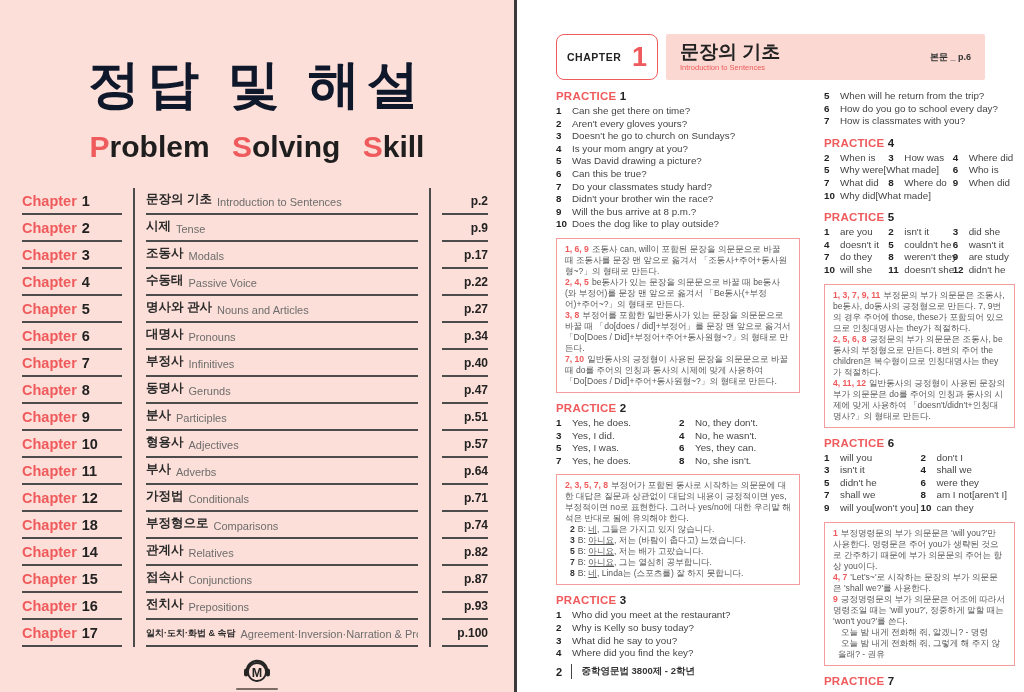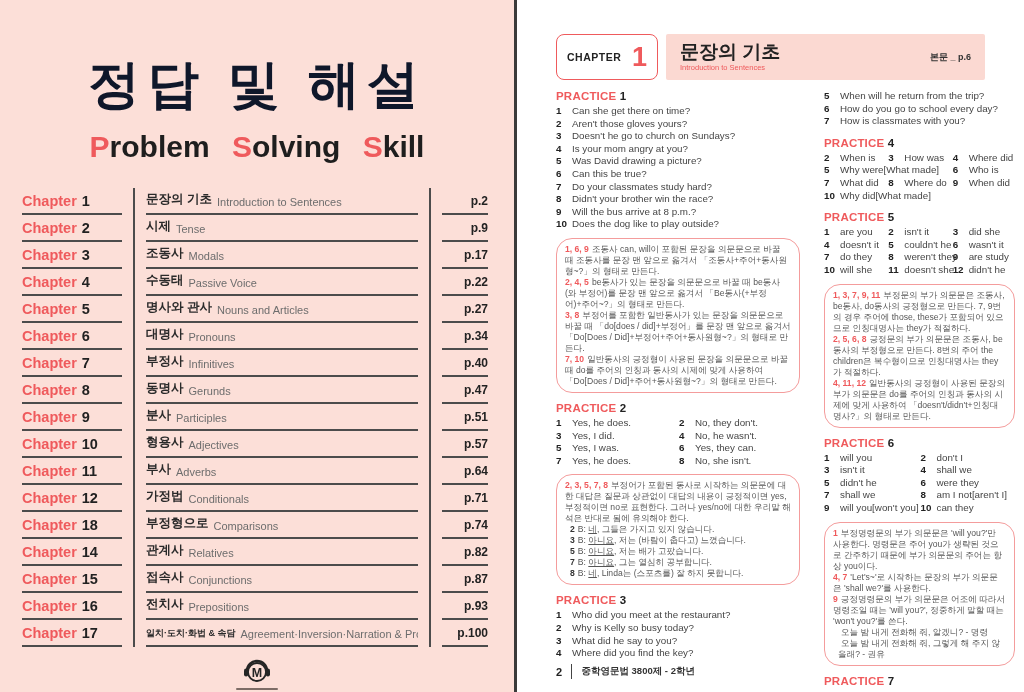--- a/index.html
+++ b/index.html
@@ -50,21 +50,21 @@
 
   .cols{display:grid;grid-template-columns:244px 1fr;column-gap:24px}
   .practice{margin-top:9px}
   .practice:first-child{margin-top:0}
   .ph{font-size:11.5px;font-weight:700;color:#222;margin-bottom:3px;letter-spacing:.2px}
   .ans-grid{display:grid;grid-template-columns:repeat(6,1fr);column-gap:2px}
   .ans{display:flex;font-size:9.8px;line-height:12.6px;white-space:nowrap}
   .ans-n{font-weight:700;color:#222;min-width:16px;flex:none}
   .ans-a{color:#454545}
 
-  .expl-box{border:1.2px solid #f49c9c;border-radius:16px;background:#fff;
+  .expl-box{border:1.2px solid #f49c9c;border-radius:0;background:#fff;
     padding:5px 8px;margin-top:7px;font-size:8.6px;line-height:11px;color:#565656}
   .seg{margin:0}
   .seg .nums{color:#ef5a5c;font-weight:700;margin-right:3px}
   .ex-line{padding-left:5px}
   .ex-line .exn{font-weight:700;color:#333;margin-right:3px}
   .ex-line .ul{text-decoration:underline}
 
   .rp-footer{position:absolute;left:39px;bottom:13px;display:flex;align-items:center}
   .rp-footer .num{font-size:11px;font-weight:700;color:#222}
   .rp-footer .sep{width:1.3px;height:15px;background:#444;margin:0 9px}
@@ -366,21 +366,21 @@
         <section class="practice">
           <h3 class="ph"><span class="red">PRACTICE</span> <span>1</span></h3>
           <div class="ans-grid">
 
           <div class="ans" style="grid-column: span 6;">
                 <span class="ans-n">1</span>
                 <span class="ans-a">Can she get there on time?</span>
               </div>
               <div class="ans" style="grid-column: span 6;">
                 <span class="ans-n">2</span>
-                <span class="ans-a">Aren't those gloves yours?</span>
+                <span class="ans-a">Aren't every gloves yours?</span>
               </div>
               <div class="ans" style="grid-column: span 6;">
                 <span class="ans-n">3</span>
                 <span class="ans-a">Doesn't he go to church on Sundays?</span>
               </div>
               <div class="ans" style="grid-column: span 6;">
                 <span class="ans-n">4</span>
                 <span class="ans-a">Is your mom angry at you?</span>
               </div>
               <div class="ans" style="grid-column: span 6;">

